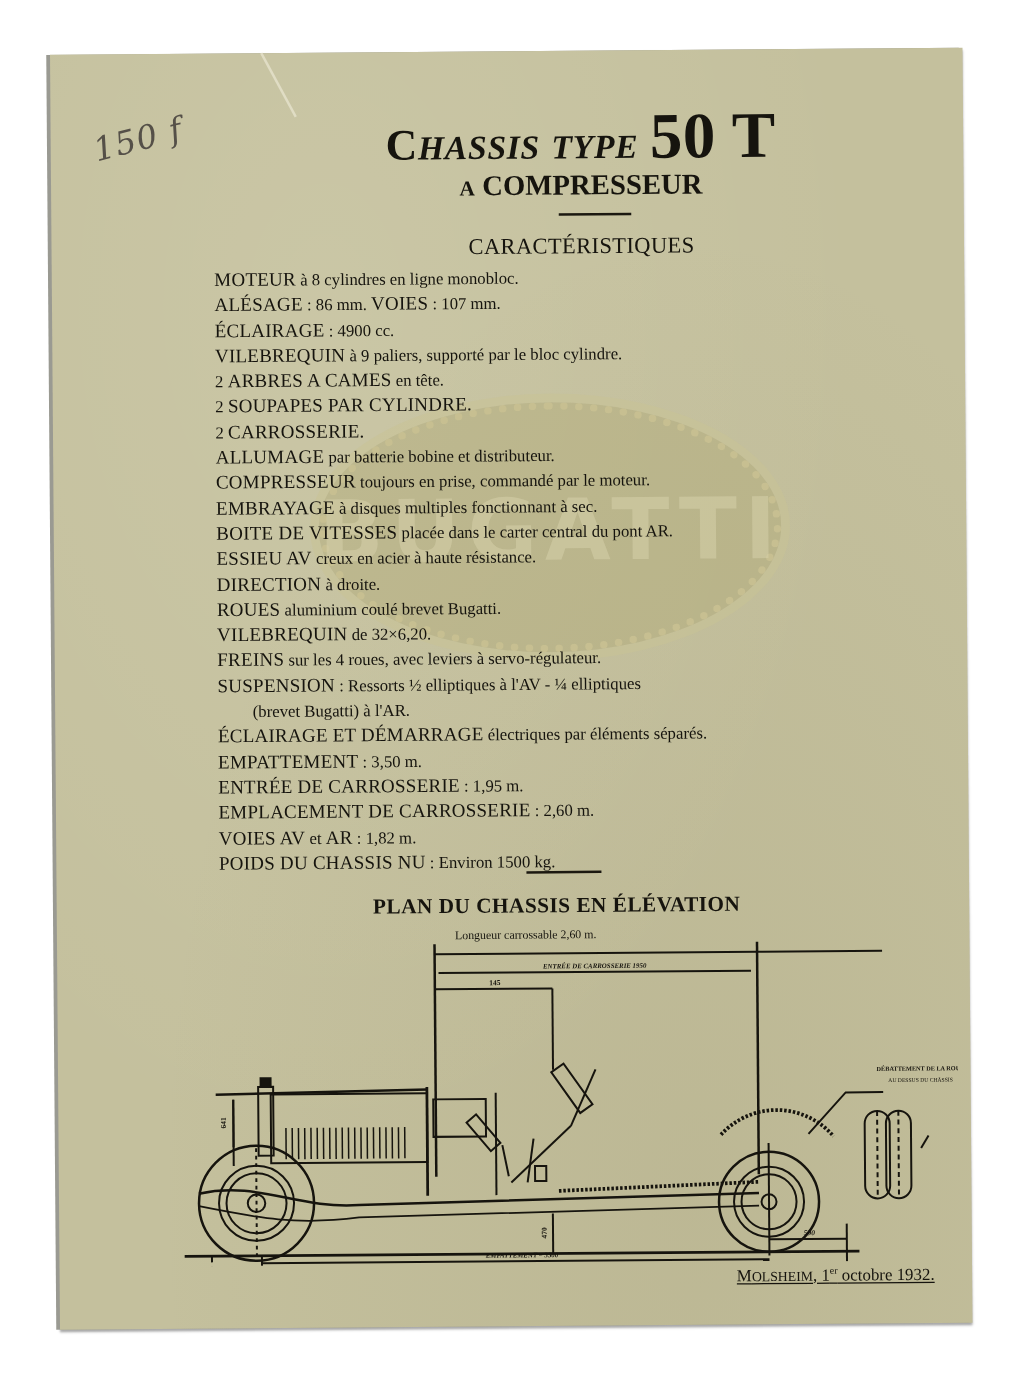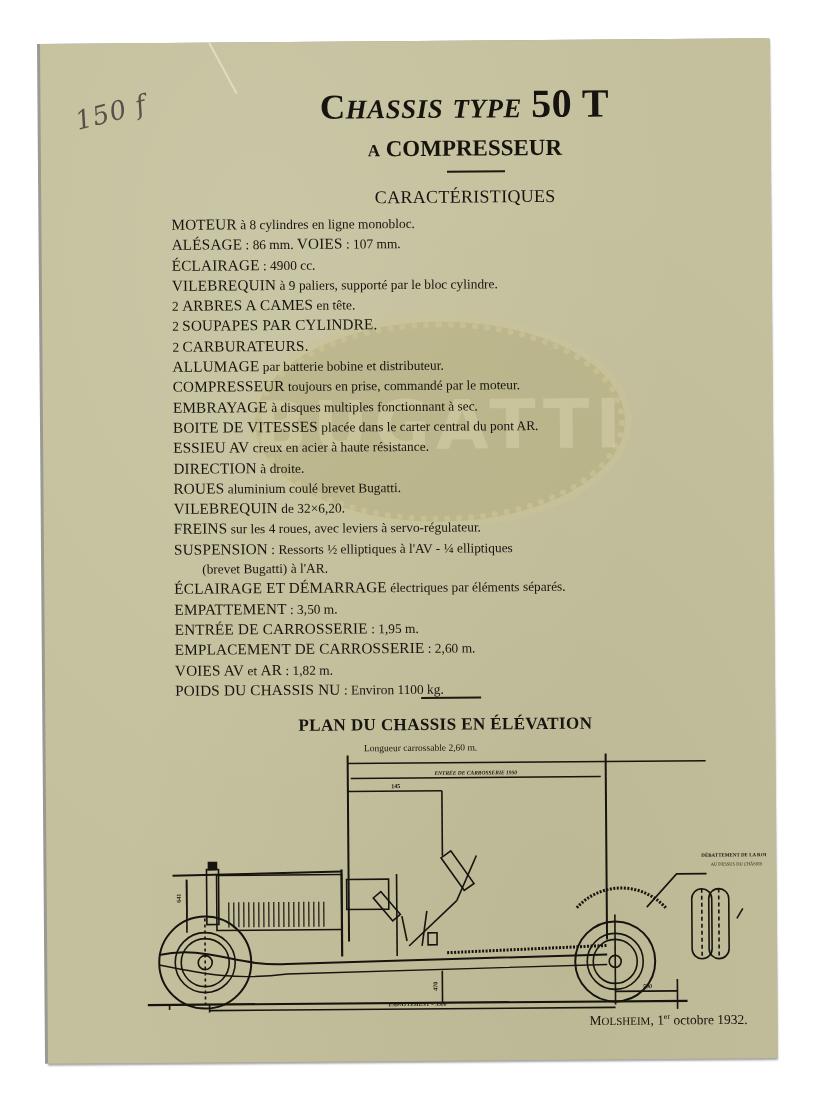--- a/index.html
+++ b/index.html
@@ -17,21 +17,21 @@
   .handwriting {
     left: 34px; top: 54px; font-family: "DejaVu Serif", serif; font-style: italic;
     font-size: 26px; color: #555048; transform: rotate(-14deg); letter-spacing: 1px; font-weight: 300;
   }
   .scratch { left: 168px; top: 0; width: 2px; height: 58px; background: #e6e2cc; transform: rotate(-28deg); transform-origin: top; opacity: .8; }
   .title {
     left: 0; width: 100%; top: 40px; text-align: center; padding-left: 118px; box-sizing: border-box;
     font-family: "Liberation Serif", serif; font-weight: bold; font-size: 35px; letter-spacing: 0.5px;
   }
   .title .sc { font-size: 27px; font-style: italic; }
-  .title .big { font-size: 40px; }
+  .title .big { font-size: 52px; }
   .subtitle {
     left: 0; width: 100%; top: 95px; text-align: center; padding-left: 118px; box-sizing: border-box;
     font-family: "Liberation Serif", serif; font-weight: bold; font-size: 23px;
   }
   .subtitle .sc { font-size: 17px; }
   .rule { height: 2px; background: #1b1810; }
   .section-head {
     left: 0; width: 100%; top: 146px; text-align: center; padding-left: 118px; box-sizing: border-box;
     font-family: "Liberation Serif", serif; font-size: 18px; letter-spacing: 0.3px;
   }
@@ -50,21 +50,21 @@
   .watermark-text {
     left: 212px; top: 345px; width: 370px; text-align: center; font-family: "DejaVu Sans", sans-serif;
     font-weight: bold; font-size: 68px; color: rgba(214,208,170,0.55); letter-spacing: 6px;
   }
   .plan-head {
     left: 0; width: 100%; top: 674px; text-align: center; padding-left: 70px; box-sizing: border-box;
     font-family: "Liberation Serif", serif; font-weight: bold; font-size: 17px; letter-spacing: 0.4px;
   }
   .diagram { left: 100px; top: 700px; width: 620px; height: 270px; }
   .footer {
-    right: 30px; top: 973px; font-family: "Liberation Serif", serif; font-size: 13.5px;
+    right: 30px; top: 973px; font-family: "Liberation Serif", serif; font-size: 13.5px; text-decoration: underline;
   }
   .footer .sc { font-size: 11px; }
 </style>
 </head>
 <body>
 
 <div class="card">
 
   <div class="abs scratch"></div>
   <div class="abs handwriting">150 f</div>
@@ -87,38 +87,38 @@
 
   <div class="abs section-head">CARACTÉRISTIQUES</div>
 
   <div class="abs specs" id="spec-list">
       <div class="row"><span class="k">MOTEUR</span><span class="v"> à 8 cylindres en ligne monobloc.</span></div>
       <div class="row"><span class="k">ALÉSAGE</span><span class="v"> : 86 mm. </span><span class="k">VOIES</span><span class="v"> : 107 mm.</span></div>
       <div class="row"><span class="k">ÉCLAIRAGE</span><span class="v"> : 4900 cc.</span></div>
       <div class="row"><span class="k">VILEBREQUIN</span><span class="v"> à 9 paliers, supporté par le bloc cylindre.</span></div>
       <div class="row"><span class="v">2 </span><span class="k">ARBRES A CAMES</span><span class="v"> en tête.</span></div>
       <div class="row"><span class="v">2 </span><span class="k">SOUPAPES PAR CYLINDRE.</span></div>
-      <div class="row"><span class="v">2  </span><span class="k">CARBURATEURS.</span></div>
+      <div class="row"><span class="v">2  </span><span class="k">CARROSSERIE.</span></div>
       <div class="row"><span class="k">ALLUMAGE</span><span class="v"> par batterie bobine et distributeur.</span></div>
       <div class="row"><span class="k">COMPRESSEUR</span><span class="v"> toujours en prise, commandé par le moteur.</span></div>
       <div class="row"><span class="k">EMBRAYAGE</span><span class="v"> à disques multiples fonctionnant à sec.</span></div>
       <div class="row"><span class="k">BOITE DE VITESSES</span><span class="v"> placée dans le carter central du pont AR.</span></div>
       <div class="row"><span class="k">ESSIEU AV</span><span class="v"> creux en acier à haute résistance.</span></div>
       <div class="row"><span class="k">DIRECTION</span><span class="v"> à droite.</span></div>
       <div class="row"><span class="k">ROUES</span><span class="v"> aluminium coulé brevet Bugatti.</span></div>
       <div class="row"><span class="k">VILEBREQUIN</span><span class="v"> de 32×6,20.</span></div>
       <div class="row"><span class="k">FREINS</span><span class="v"> sur les 4 roues, avec leviers à servo-régulateur.</span></div>
       <div class="row"><span class="k">SUSPENSION</span><span class="v"> : Ressorts ½ elliptiques à l'AV - ¼ elliptiques</span></div>
       <div class="row indent"><span class="v">(brevet Bugatti) à l'AR.</span></div>
       <div class="row"><span class="k">ÉCLAIRAGE ET DÉMARRAGE</span><span class="v"> électriques par éléments séparés.</span></div>
       <div class="row"><span class="k">EMPATTEMENT</span><span class="v"> : 3,50 m.</span></div>
       <div class="row"><span class="k">ENTRÉE DE CARROSSERIE</span><span class="v"> : 1,95 m.</span></div>
       <div class="row"><span class="k">EMPLACEMENT DE CARROSSERIE</span><span class="v"> : 2,60 m.</span></div>
       <div class="row"><span class="k">VOIES AV</span><span class="v"> et </span><span class="k">AR</span><span class="v"> : 1,82 m.</span></div>
-      <div class="row"><span class="k">POIDS DU CHASSIS NU</span><span class="v"> : Environ 1100 kg.</span></div>
+      <div class="row"><span class="k">POIDS DU CHASSIS NU</span><span class="v"> : Environ 1500 kg.</span></div>
     </div>
 
   <div class="abs rule" style="left:376px; top:656px; width:60px;"></div>
 
   <div class="abs plan-head">PLAN DU CHASSIS EN ÉLÉVATION</div>
 
   <svg class="abs diagram" viewBox="0 0 620 270" width="620" height="270">
     <g stroke="#16140e" fill="none" stroke-width="1.6">
 
       <line x1="202" y1="22" x2="460" y2="22"></line>

